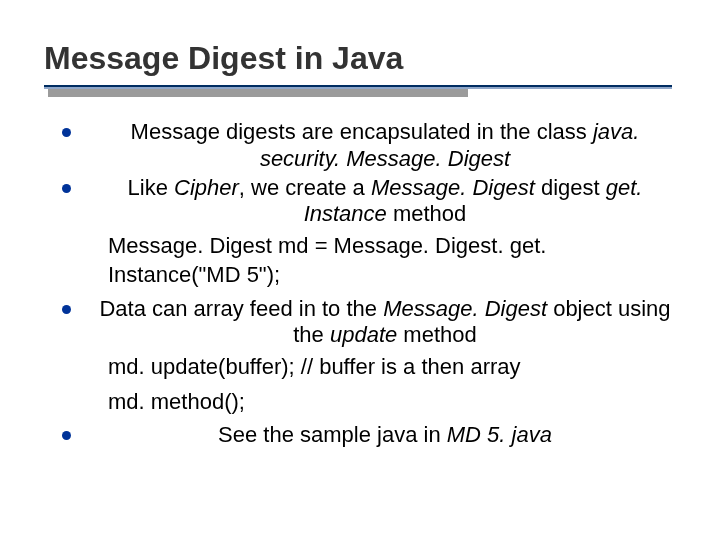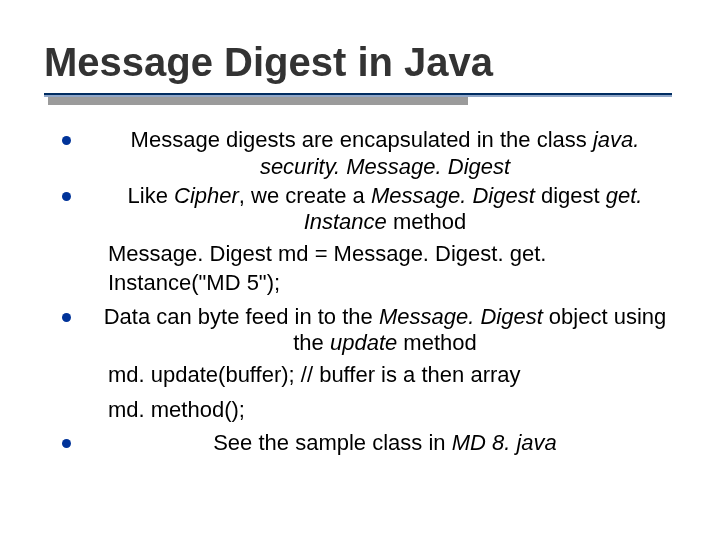--- a/index.html
+++ b/index.html
@@ -14,21 +14,21 @@
   }
   .slide {
     position: relative;
     box-sizing: border-box;
     width: 720px;
     height: 540px;
     background: #fff;
     padding: 40px 44px 0 44px;
   }
   .title {
-    font-size: 40px;
+    font-size: 32px;
     font-weight: bold;
     color: #333333;
     margin: 0 0 6px 0;
     letter-spacing: 0px;
   }
   .rule-wrap {
     position: relative;
     height: 14px;
     margin-bottom: 22px;
   }
@@ -110,28 +110,28 @@
     <li>
       <span>Like </span><span class="ital">Cipher</span><span>, we create a </span><span class="ital">Message. Digest</span><span> digest </span><span class="ital">get. Instance</span><span> method</span>
     </li>
 
   </ul>
 
   <div class="sub">Message. Digest md = Message. Digest. get. Instance("MD 5");</div>
 
   <ul class="body">
     <li>
-      <span>Data can byte feed in to the </span><span class="ital">Message. Digest</span><span> object using the </span><span class="ital">update</span><span> method</span>
+      <span>Data can array feed in to the </span><span class="ital">Message. Digest</span><span> object using the </span><span class="ital">update</span><span> method</span>
     </li>
   </ul>
 
   <div class="sub">md. update(buffer); // buffer is a then array</div>
 
 
   <div class="sub">md. method();</div>
 
   <ul class="body">
     <li>
-      <span>See the sample class in </span><span class="ital">MD 8. java</span>
+      <span>See the sample java in </span><span class="ital">MD 5. java</span>
     </li>
   </ul>
 
 </div>
 
 </body></html>

